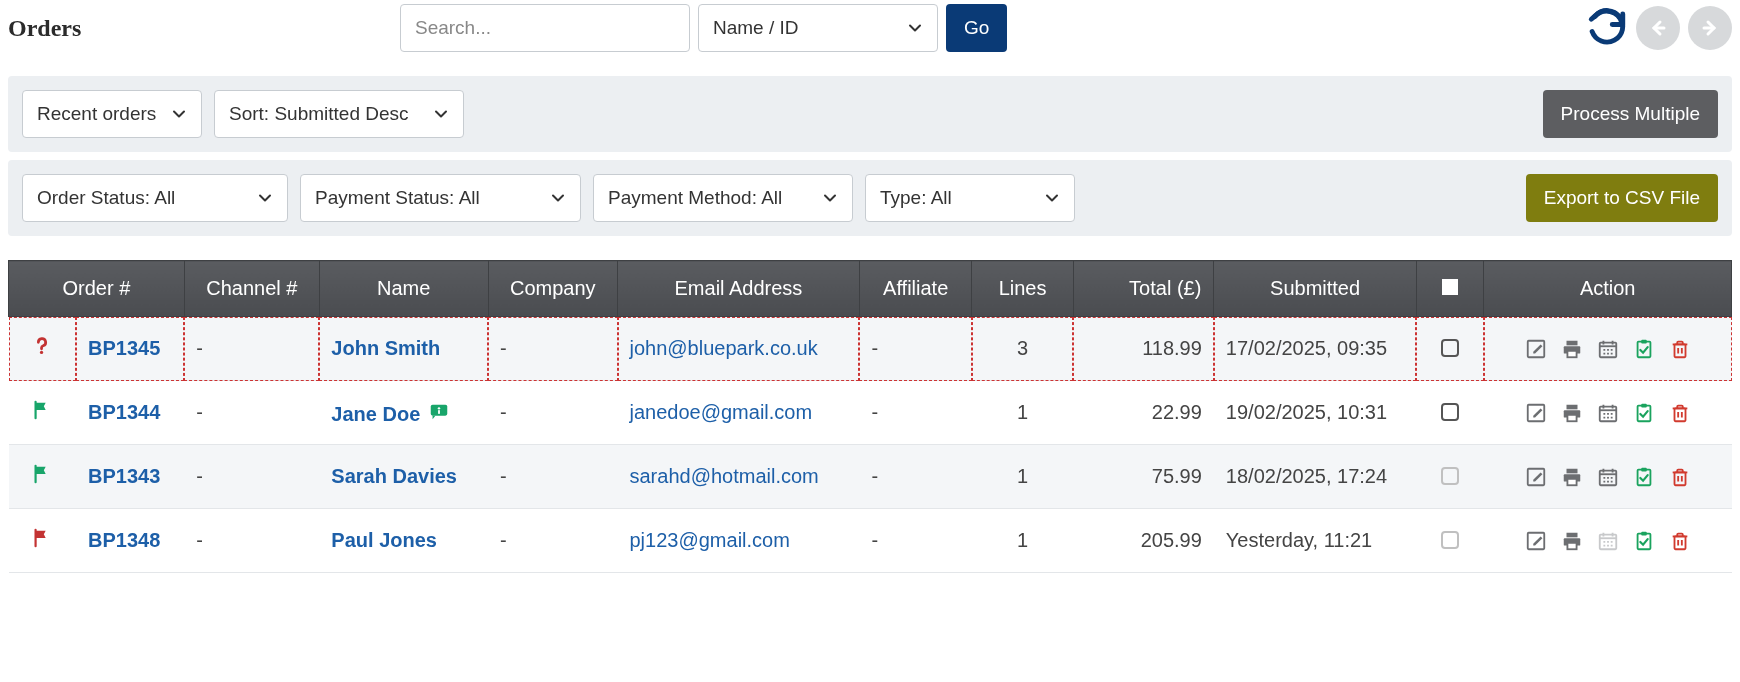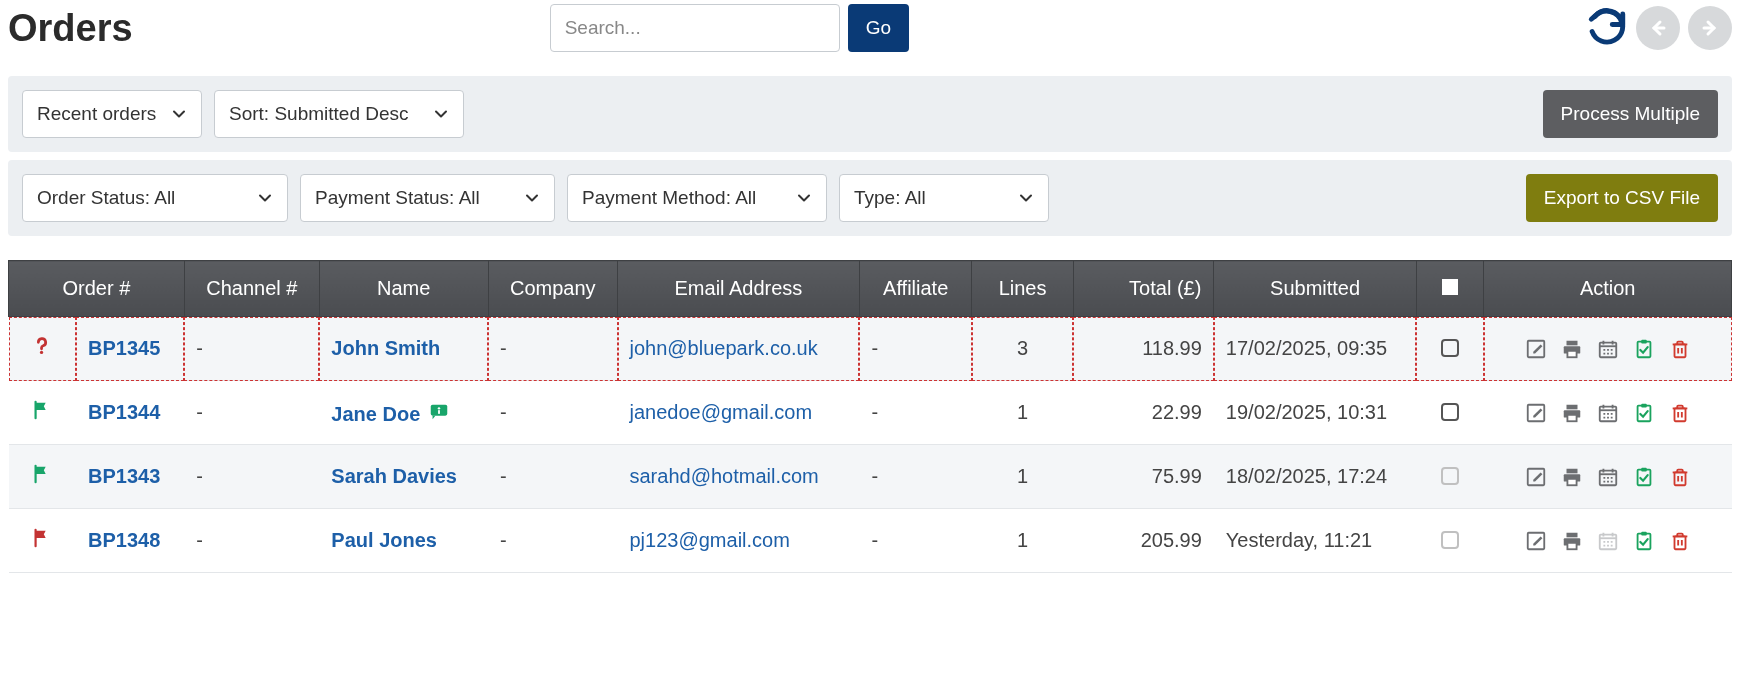--- a/index.html
+++ b/index.html
@@ -11,24 +11,25 @@
     color: #3a3a3a;
     background: #fff;
   }
   .top-row {
     display: flex;
     align-items: center;
     padding: 4px 0 16px;
     gap: 8px;
   }
   .page-title {
-    font-size: 38px;
+    font-size: 24px;
     font-weight: 700;
     color: #2b2b2b;
     margin: 0;
+    font-family: Liberation Serif, serif;
   }
   .search-cluster { display:flex; gap:8px; align-items:center; }
   .nav-cluster { display:flex; gap:8px; align-items:center; margin-left:auto; }
   .input-text {
     height: 48px;
     border: 1px solid #c7ccd1;
     border-radius: 4px;
     padding: 0 14px;
     font-size: 19px;
     color: #555;
@@ -189,20 +190,28 @@
   </defs>
 </svg>
 
 <div class="top-row">
   <h1 class="page-title">Orders</h1>
 
   <div style="flex:1"></div>
 
   <div class="search-cluster" style="margin-left:-260px">
     <input class="input-text" style="width: 290px;" placeholder="Search...">
+    <div class="select-box" style="width:240px">
+      <span>Name / ID</span>
+      <span class="chev">
+          <svg width="20" height="20">
+            <use href="#chev-down"></use>
+          </svg>
+        </span>
+    </div>
     <button class="btn btn-blue">Go</button>
   </div>
 
   <div style="flex:1"></div>
 
   <div class="nav-cluster">
     <span class="refresh-icon" style="cursor:pointer">
       <svg width="42" height="42" viewBox="0 0 24 24">
         <path d="M21 4v6h-6" fill="none" stroke="#0a3a76" stroke-width="2.8" stroke-linecap="round" stroke-linejoin="round"></path>
         <path d="M3.5 14a9 9 0 1 0 2-9.2L3 7" fill="none" stroke="#0a3a76" stroke-width="2.8" stroke-linecap="round"></path>
@@ -250,21 +259,21 @@
 
 <div class="filter-bar">
   <div class="select-box" style="width:266px">
     <span>Order Status: All</span>
     <span class="chev">
         <svg width="20" height="20">
           <use href="#chev-down"></use>
         </svg>
       </span>
   </div>
-  <div class="select-box" style="width:255px">
+  <div class="select-box" style="width:281px">
     <span>Payment Status: All</span>
     <span class="chev">
         <svg width="20" height="20">
           <use href="#chev-down"></use>
         </svg>
       </span>
   </div>
   <div class="select-box" style="width:260px">
     <span>Payment Method: All</span>
     <span class="chev">

